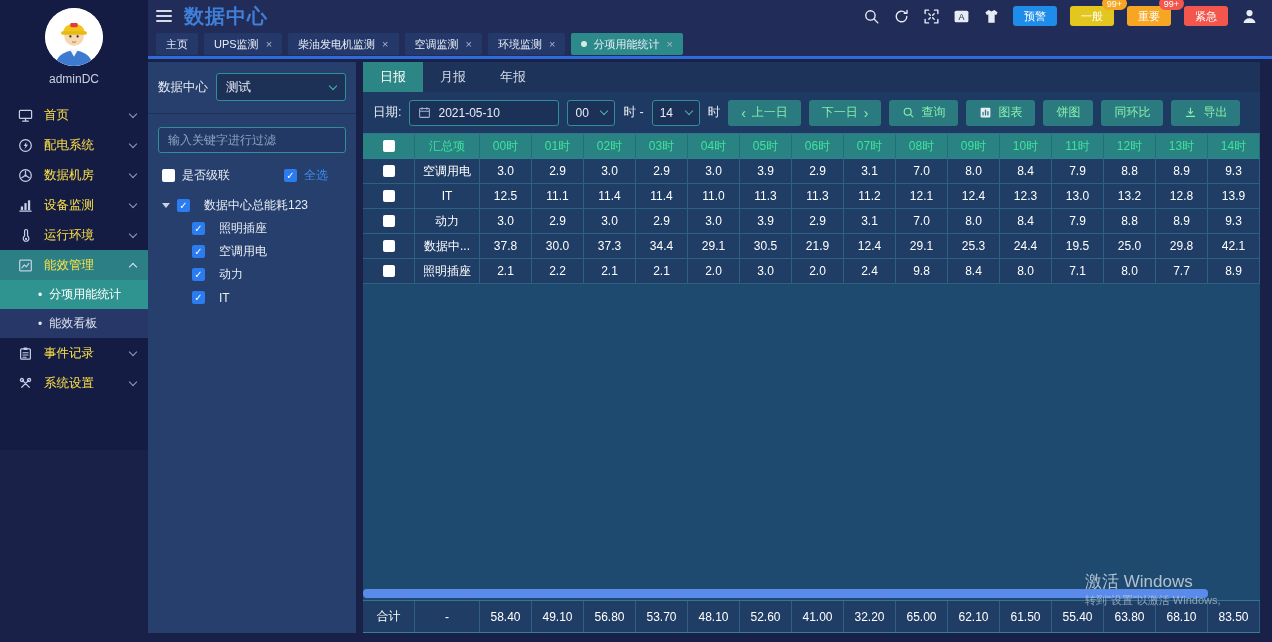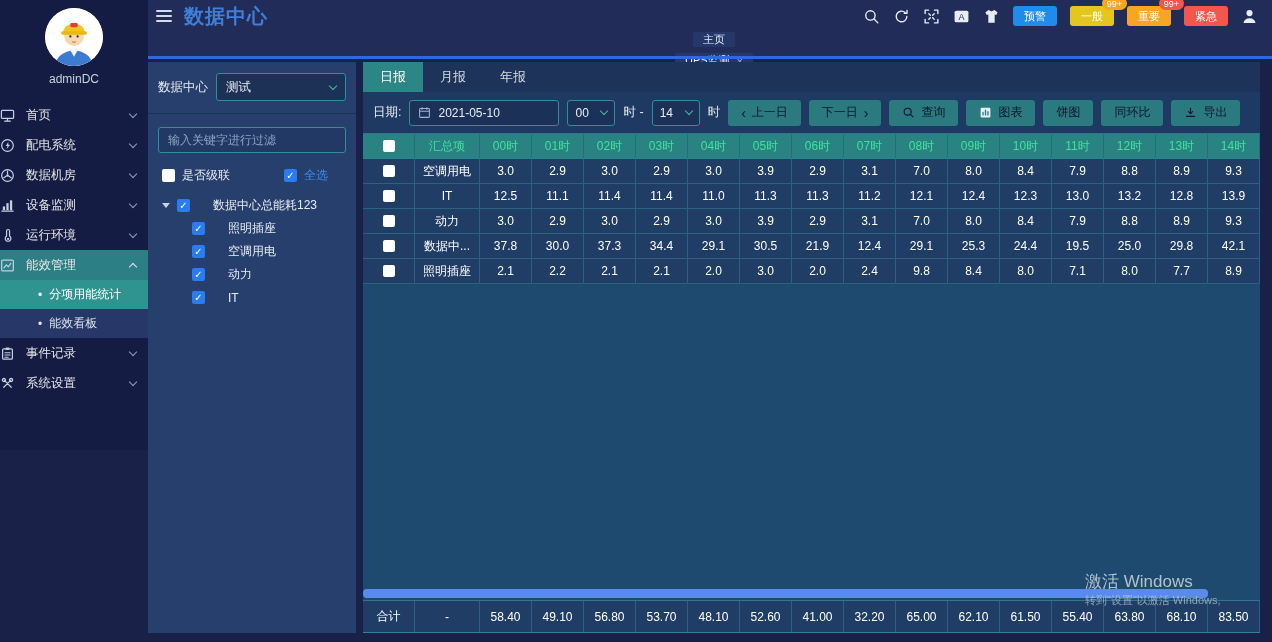--- a/index.html
+++ b/index.html
@@ -8,21 +8,21 @@
   body {
     position:relative;
     background:#1A2148;
     font-family:"Liberation Sans","DejaVu Sans",sans-serif;
     color:#E8EDF5; font-size:12px;
   }
   
   .sidebar { position:absolute; left:0; top:0; width:148px; height:450px; background:#141C44; }
   .avatar { width:58px; height:58px; border-radius:50%; background:#fff; margin:8px auto 6px; overflow:hidden; }
   .username { text-align:center; color:#C9D1E2; font-size:12px; margin-bottom:14px; }
-  .menu-item { display:flex; align-items:center; height:30px; padding:0 12px 0 0; color:#e5e5e5; font-size:12.5px; cursor:pointer; }
+  .menu-item { display:flex; align-items:center; height:30px; padding:0 12px 0 18px; color:#fde047; font-size:12.5px; cursor:pointer; }
   .menu-item.active { background:#2B7F85; }
   .mi-icon { width:16px; height:16px; margin-right:10px; color:#C5D0E4; display:flex; align-items:center; }
   .mi-icon svg { width:15px; height:15px; }
   .mi-label { flex:1; }
   .chev { width:6px; height:6px; border-right:1.4px solid #8FA0C0; border-bottom:1.4px solid #8FA0C0; transform:rotate(45deg); margin-top:-3px; }
   .chev.up { transform:rotate(-135deg); margin-top:3px; }
   .menu-item.active .chev { border-color:#E2E8F4; }
   .submenu-item { display:flex; align-items:center; height:29px; padding-left:38px; font-size:12px; color:#DFE5F0; cursor:pointer; background:#273767; }
   .submenu-item.active { background:#2F9490; color:#fff; }
   .bullet::before { content:"•"; margin-right:7px; }
@@ -30,21 +30,21 @@
   .topbar { position:absolute; left:148px; top:0; width:1124px; height:59px; background:#222C58; }
   .title-row { height:32px; display:flex; align-items:center; padding-left:8px; }
   .hamburger { width:16px; height:12px; display:flex; flex-direction:column; justify-content:space-between; cursor:pointer; }
   .hamburger i { display:block; height:2px; background:#D5DCE8; border-radius:1px; }
   .page-title { font-size:20px; font-weight:bold; color:#3F7FD8; margin-left:12px; letter-spacing:1px; }
   .top-actions { margin-left:auto; display:flex; align-items:center; gap:13px; padding-right:14px; }
   .top-icon { width:17px; height:17px; color:#E8EDF5; cursor:pointer; display:flex; align-items:center; }
   .top-icon svg { width:17px; height:17px; }
   .alert-btn { position:relative; height:20px; padding:0 11px; border-radius:3px; font-size:11px; display:flex; align-items:center; color:#fff; cursor:pointer; }
   .badge { position:absolute; top:-9px; right:-13px; border-radius:9px; font-size:9px; padding:1.5px 5px; color:#fff; }
-  .wintabs { display:flex; gap:6px; padding-left:8px; height:24px; align-items:center;flex-direction:column; }
+  .wintabs { display:flex; gap:6px; padding-left:8px; height:24px; align-items:center; }
   .wintab { height:22px; display:flex; align-items:center; padding:0 10px; background:#24386A; font-size:11px; color:#E8EDF5; border-radius:2px; cursor:pointer; }
   .wintab.active { background:#2D8A8A; }
   .wintab .dot { width:6px; height:6px; border-radius:50%; background:#D2ECE2; margin-right:6px; }
   .wintab .close { margin-left:7px; color:#A7B4CC; font-size:11px; }
   .wintab .close::before { content:"×"; }
   .blueline { position:absolute; left:0; bottom:0; width:100%; height:3px; background:#2F6BD8; }
   
   .filter-panel { position:absolute; left:148px; top:62px; width:208px; height:571px; background:#273F6C; }
   .fp-row1 { display:flex; align-items:center; padding:11px 10px 12px; border-bottom:1px solid #1E3158; }
   .fp-label { font-size:12.5px; margin-right:8px; white-space:nowrap; }
@@ -55,32 +55,32 @@
   .fp-search input::placeholder { color:#8FA3C0; }
   .fp-checks { display:flex; align-items:center; padding:4px 14px 10px; font-size:12px; }
   .cbw { width:13px; height:13px; background:#fff; border-radius:2px; cursor:pointer; }
   .cbb { width:13px; height:13px; background:#2A7CF0; border-radius:2px; color:#fff; font-size:10px; line-height:13px; text-align:center; cursor:pointer; }
   .cbb::before { content:"✓"; }
   .fp-checks .lbl { margin-left:7px; }
   .sel-all-lbl { color:#3D8EF0; }
   .tree-row { display:flex; align-items:center; height:23px; padding-left:14px; font-size:12px; cursor:pointer; }
   .tree-row.child { padding-left:44px; }
   .tri { width:0; height:0; border-left:4px solid transparent; border-right:4px solid transparent; border-top:5px solid #C8D2E2; margin-right:7px; }
-  .tree-row .lbl { margin-left:23px; }
+  .tree-row .lbl { margin-left:14px; }
   
   .main-panel { position:absolute; left:363px; top:62px; width:897px; height:571px; background:#1F3A62; display:flex; flex-direction:column; }
   .main-tabs { height:30px; display:flex; background:#1D335A; flex:0 0 auto; }
   .main-tab { min-width:58px; padding:0 17px; display:flex; align-items:center; justify-content:center; font-size:13px; color:#D5DCE8; cursor:pointer; }
   .main-tab.active { background:#2D8686; color:#fff; }
   .toolbar { height:41px; display:flex; align-items:center; gap:8px; padding:0 10px; flex:0 0 auto; }
   .tb-label { font-size:12.5px; white-space:nowrap; }
   .date-box { display:flex; align-items:center; gap:7px; height:26px; width:150px; background:#1C3158; border:1px solid #2E8F96; border-radius:3px; padding:0 8px; cursor:pointer; }
   .date-box svg { width:13px; height:13px; color:#9FB2CE; }
   .hour-select { display:flex; align-items:center; justify-content:space-between; height:26px; width:48px; background:#1C3158; border:1px solid #2E8F96; border-radius:3px; padding:0 7px; cursor:pointer; }
-  .tbtn { height:26px; padding:0 13px; background:#2A7A80; border-radius:3px; display:flex; align-items:center; gap:6px; font-size:12px; color:#0f172a; cursor:pointer; white-space:nowrap; }
+  .tbtn { height:26px; padding:0 13px; background:#2A7A80; border-radius:3px; display:flex; align-items:center; gap:6px; font-size:12px; color:#86efac; cursor:pointer; white-space:nowrap; }
   .tbtn svg { width:13px; height:13px; }
   .larr::before { content:"‹"; font-size:14px; }
   .rarr::before { content:"›"; font-size:14px; }
   
   .table-wrap { flex:1; background:#1D4A6E; border-top:1px solid rgba(62,150,172,.55); display:flex; flex-direction:column; overflow:hidden; }
   .trow { display:flex; height:25px; flex:0 0 auto; }
   .cell { display:flex; align-items:center; justify-content:center; font-size:12px; border-right:1px solid rgba(52,130,155,.55); border-bottom:1px solid rgba(52,130,155,.55); overflow:hidden; white-space:nowrap; }
   .thead .cell { background:#2A8383; color:#41E19C; font-weight:normal; border-right-color:rgba(28,90,108,.5); }
   .tbody .cell { background:#203D66; color:#FFFFFF; }
   .c0 { width:52px; flex:0 0 auto; }

